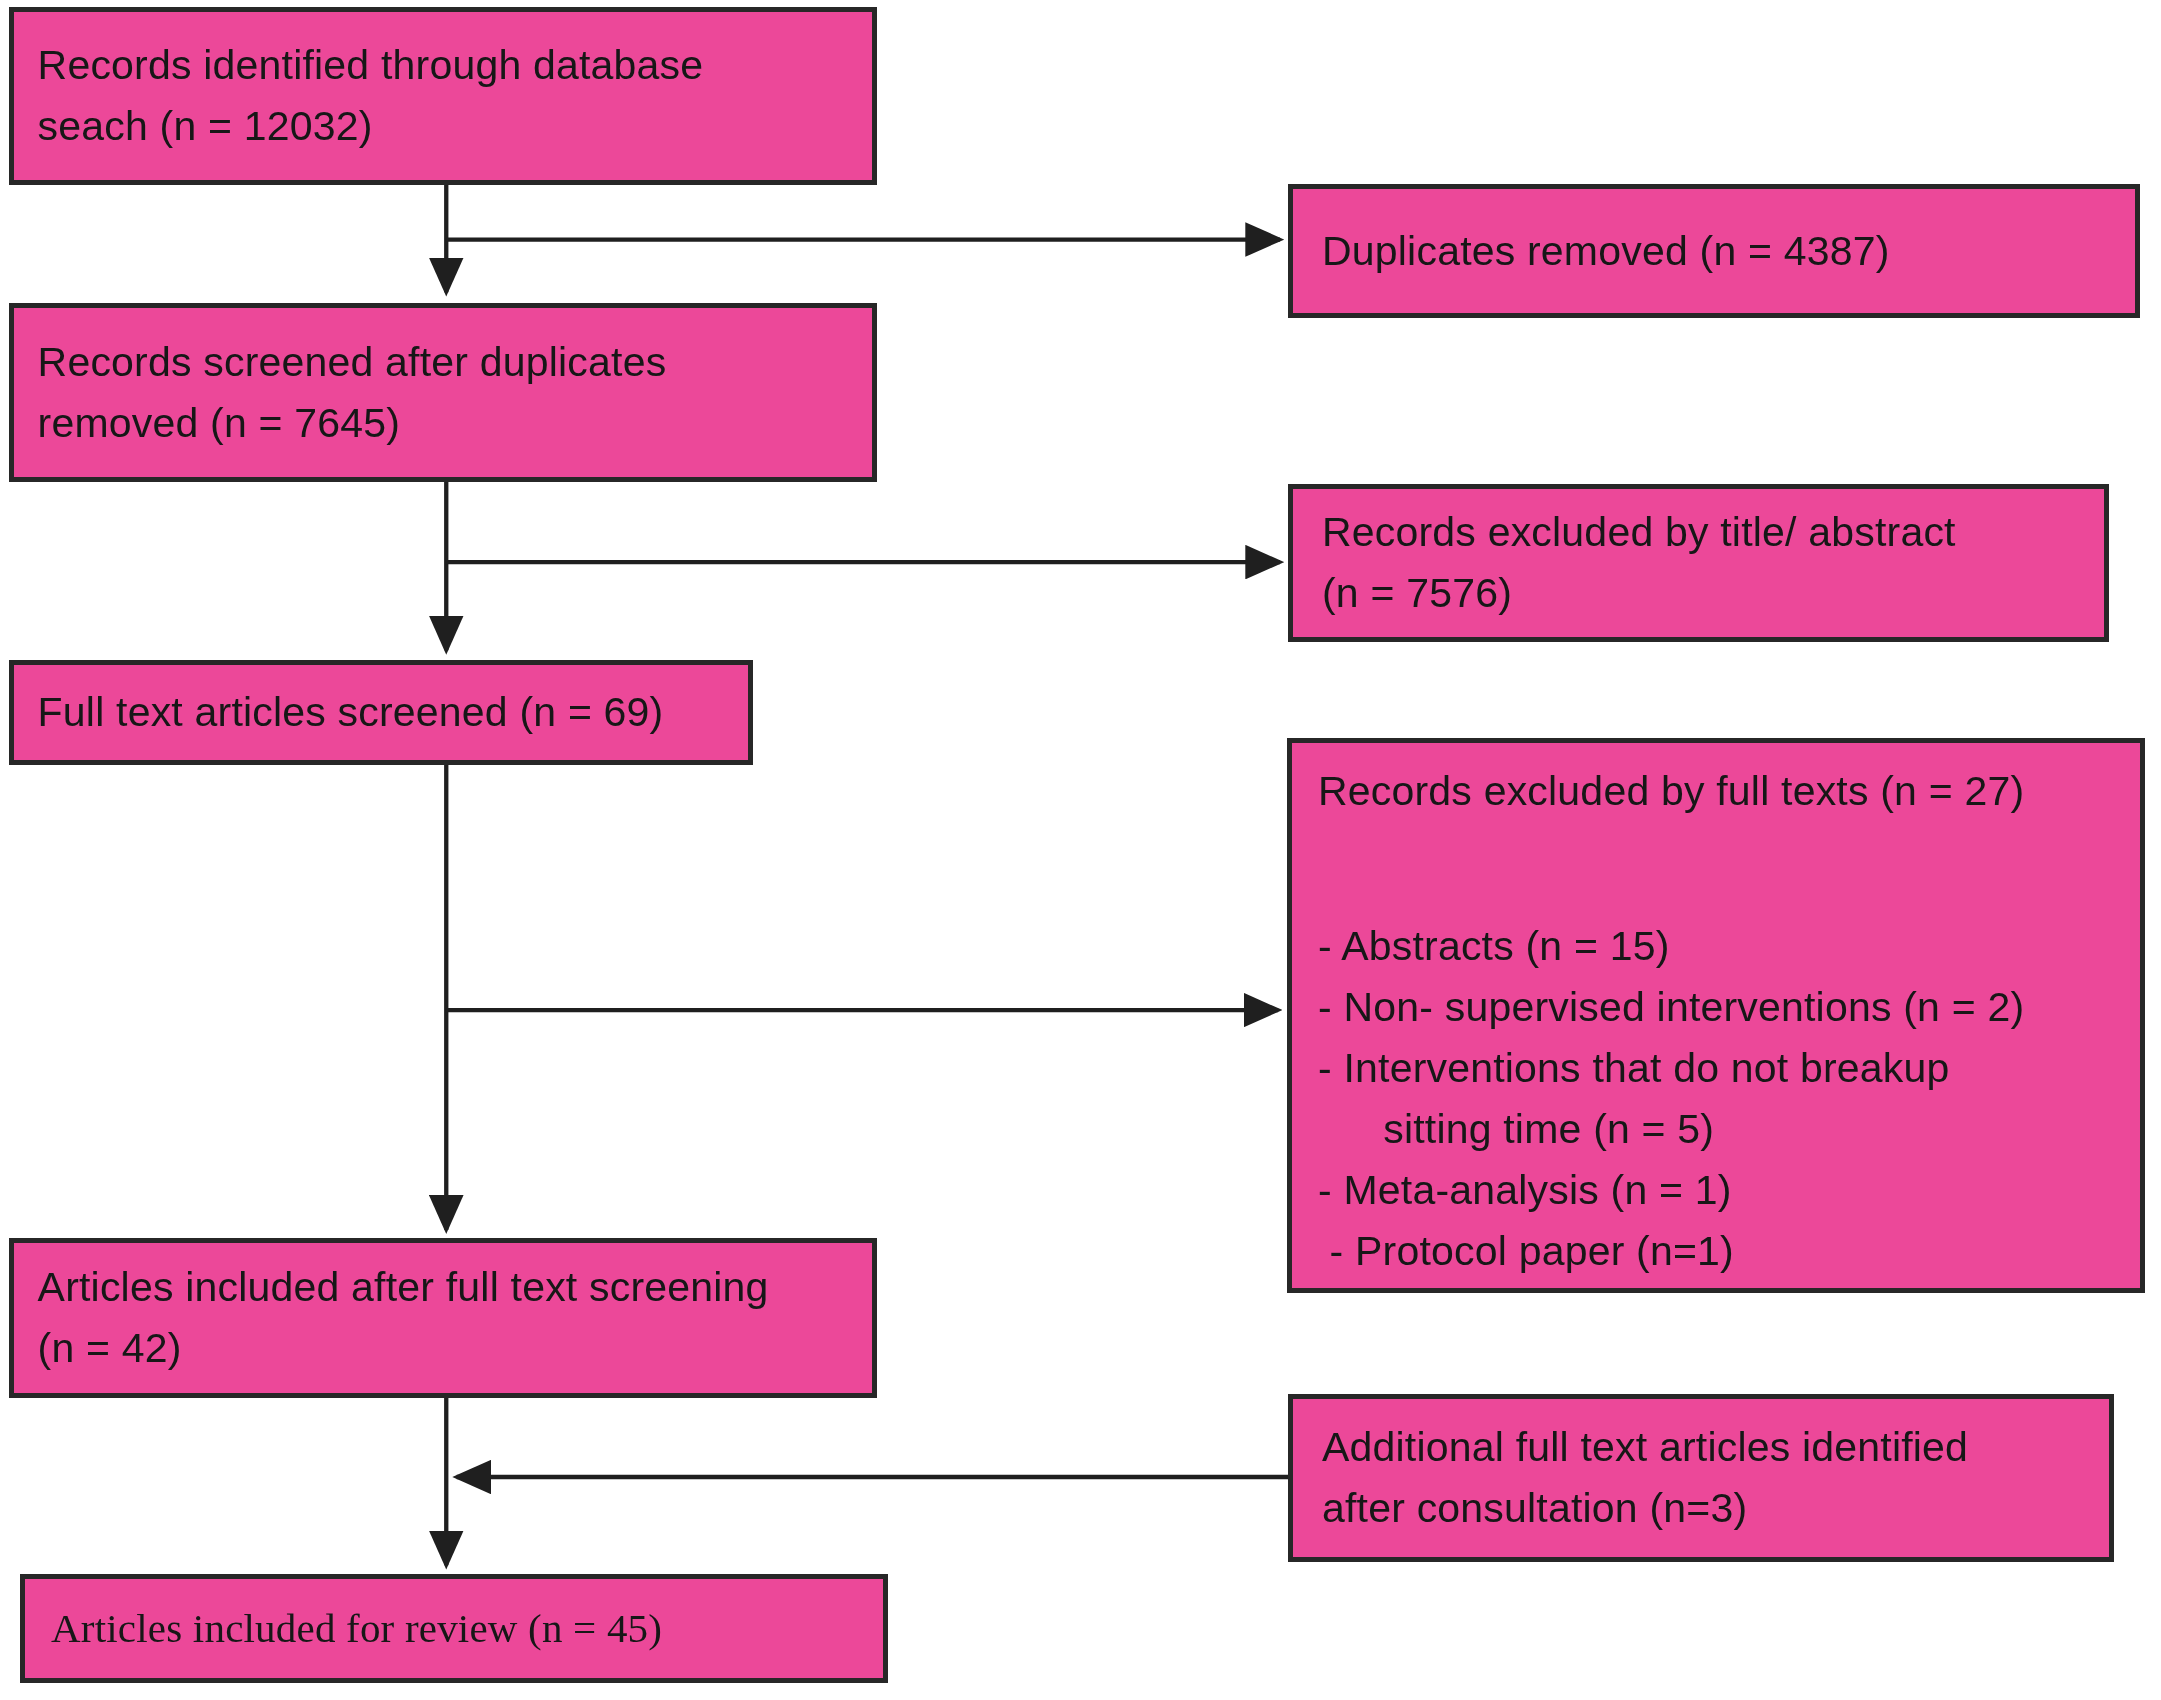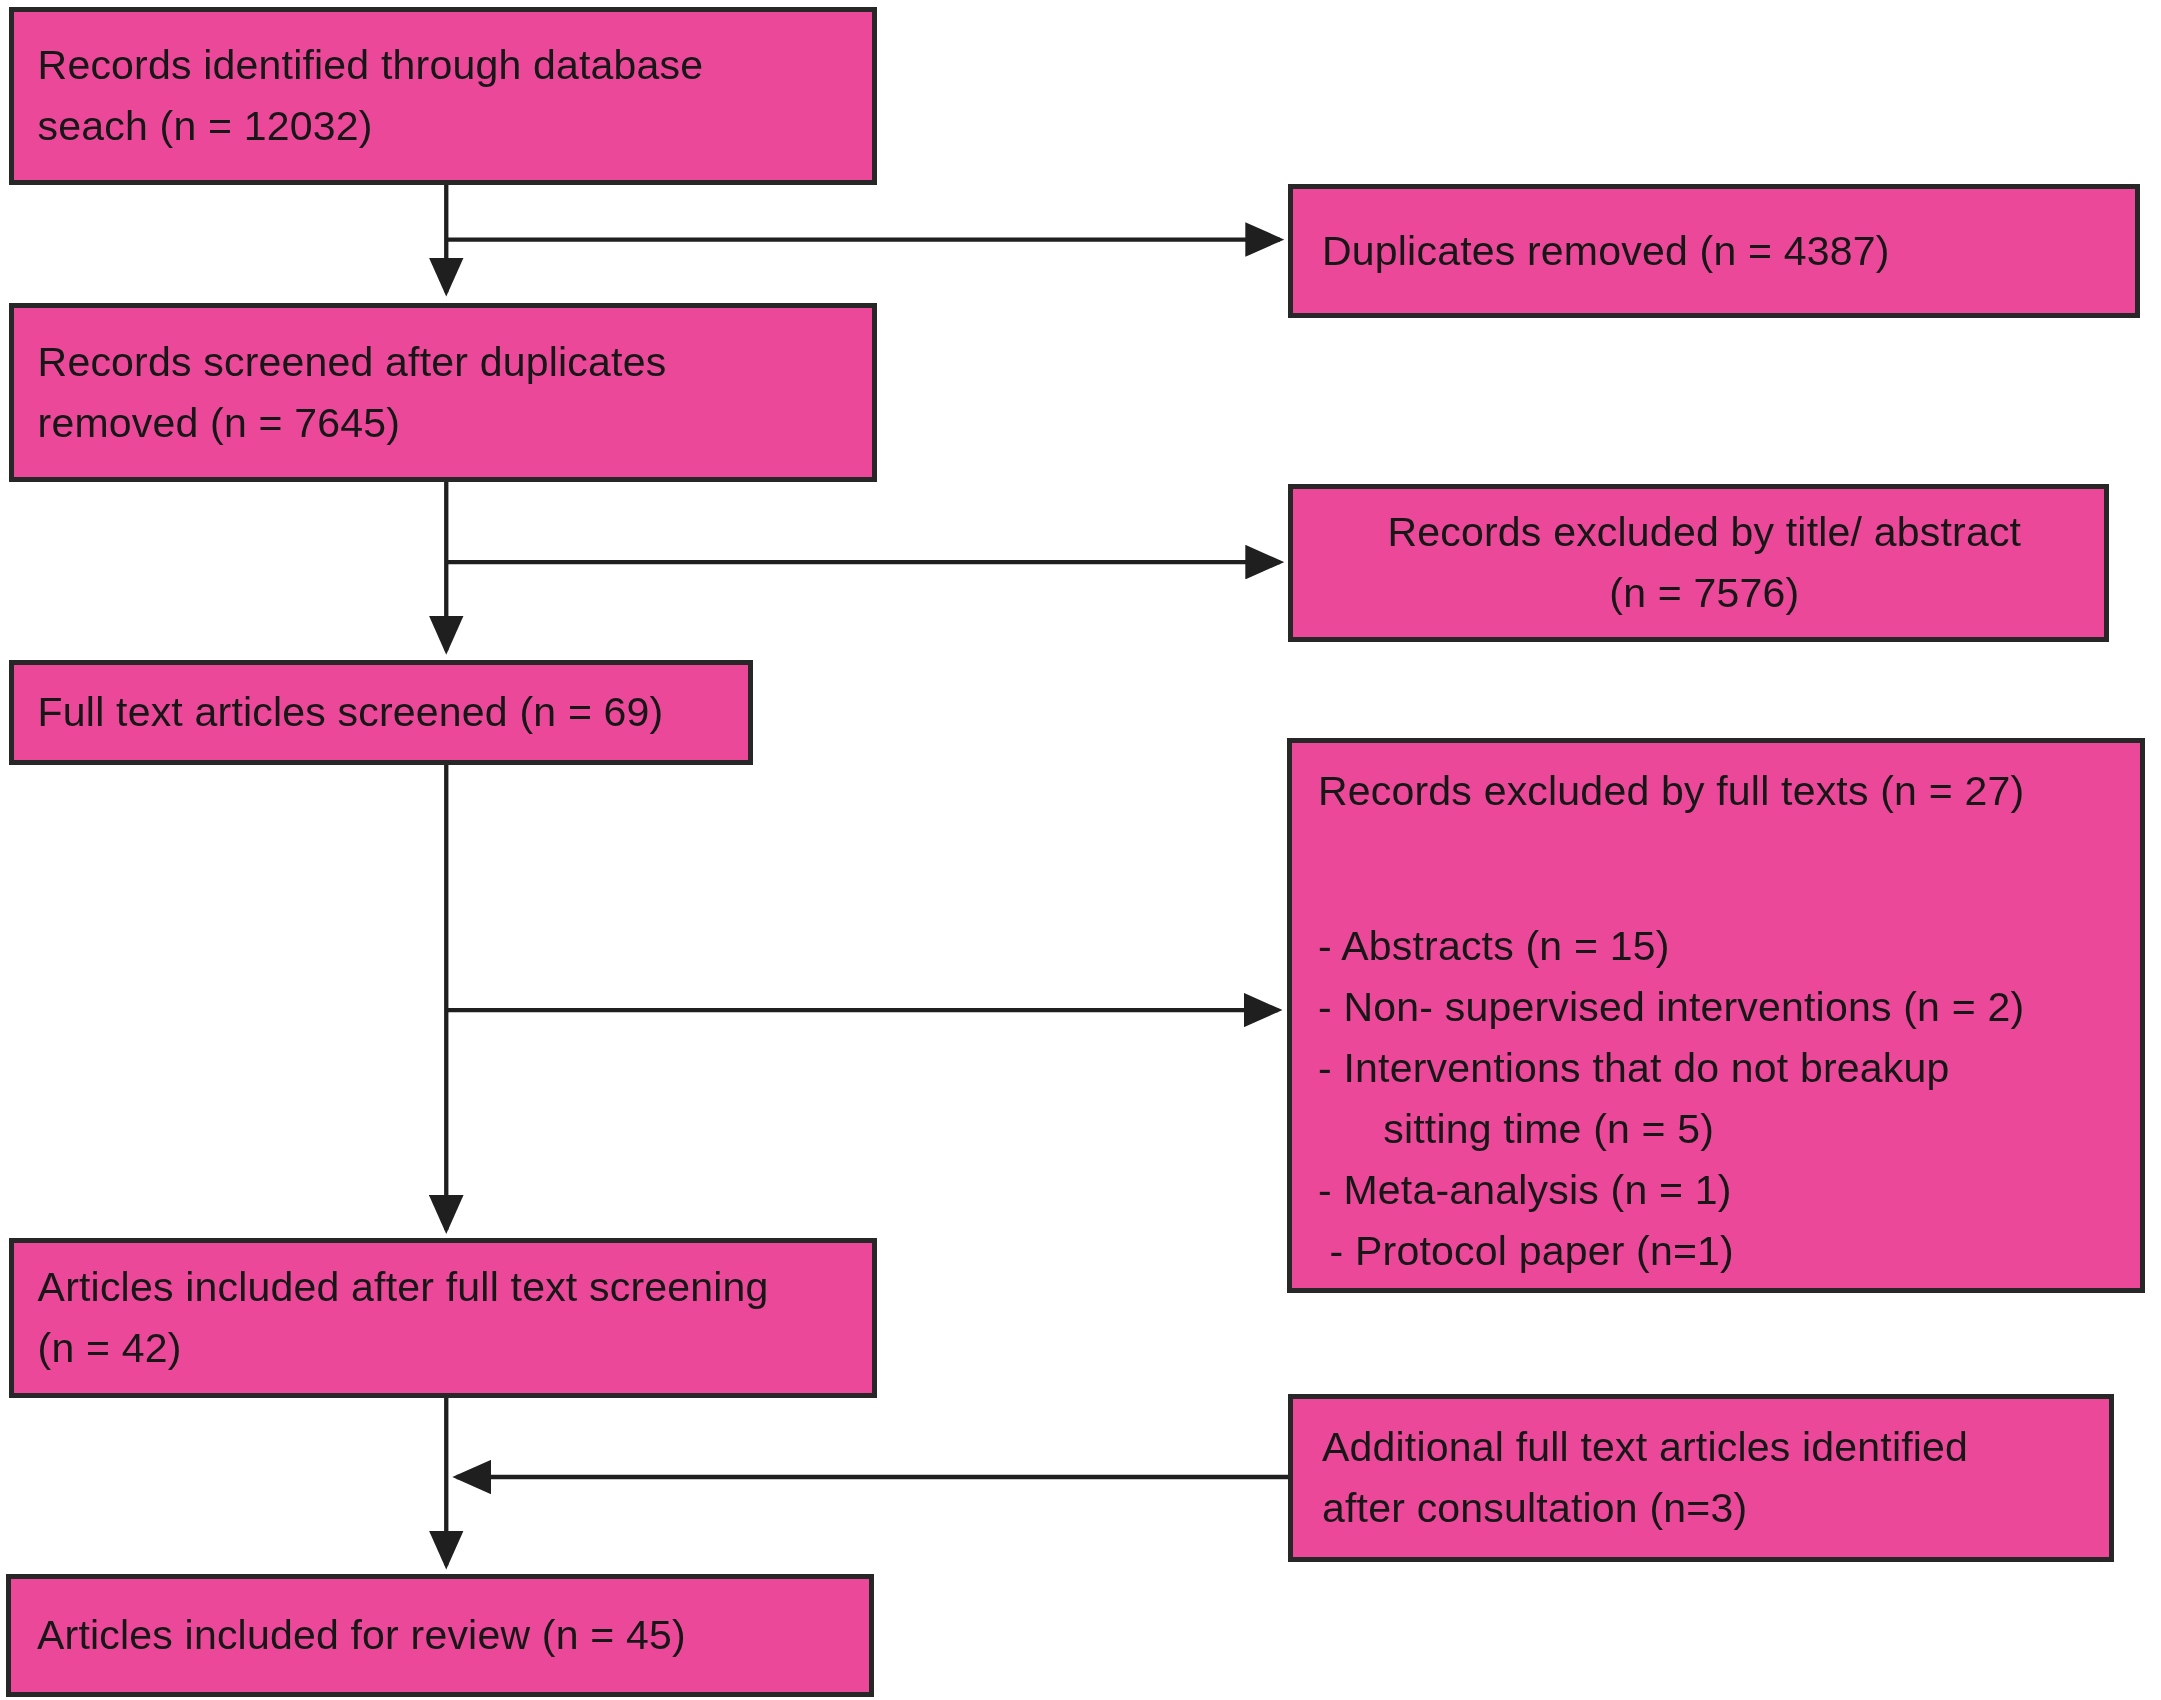--- a/index.html
+++ b/index.html
@@ -37,24 +37,24 @@
     letter-spacing: 0.2px;
   }
   .box .line {
     white-space: pre-wrap;
   }
   
   .box-identified            { left: 8.6px;   top: 7px;    width: 868px; height: 178px; padding: 7px 21px 7px 24px; }
   .box-screened              { left: 8.6px;   top: 303px;  width: 868px; height: 179px; padding: 7px 21px 7px 24px; }
   .box-fulltext-screened     { left: 8.6px;   top: 660px;  width: 744px; height: 105px; padding: 3.5px 21px 3.5px 24px; }
   .box-included-after        { left: 8.6px;   top: 1238px; width: 868px; height: 160px; padding: 7px 21px 7px 24px; }
-  .box-included-review       { left: 6px;   top: 1574px; width: 868px; height: 123px; padding: 3.5px 21px 3.5px 26px; }
+  .box-included-review       { left: 20px;   top: 1574px; width: 868px; height: 109px; padding: 3.5px 21px 3.5px 26px; font-family: Liberation Serif, serif; }
   
   .box-duplicates            { left: 1288px; top: 184px;  width: 852px;  height: 134px; padding: 3.5px 17.3px 3.5px 29px; }
-  .box-excluded-title        { left: 1288px; top: 484px;  width: 821px;  height: 158px; padding: 7px 17.3px 7px 29px; align-items: center; }
+  .box-excluded-title        { left: 1288px; top: 484px;  width: 821px;  height: 158px; padding: 7px 17.3px 7px 29px; }
   .box-excluded-fulltext     { left: 1287px; top: 738px;  width: 858px;  height: 555px; padding: 19px 12px 7px 26px; justify-content: center; }
   .box-additional            { left: 1288px; top: 1394px; width: 826px;  height: 168px; padding: 7px 17.3px 7px 29px; }
 
   .box-excluded-fulltext .items {
     margin-top: 94px;
   }
   .box-excluded-fulltext .item {
     white-space: pre-wrap;
     padding-left: 42px;
     text-indent: -42px;

